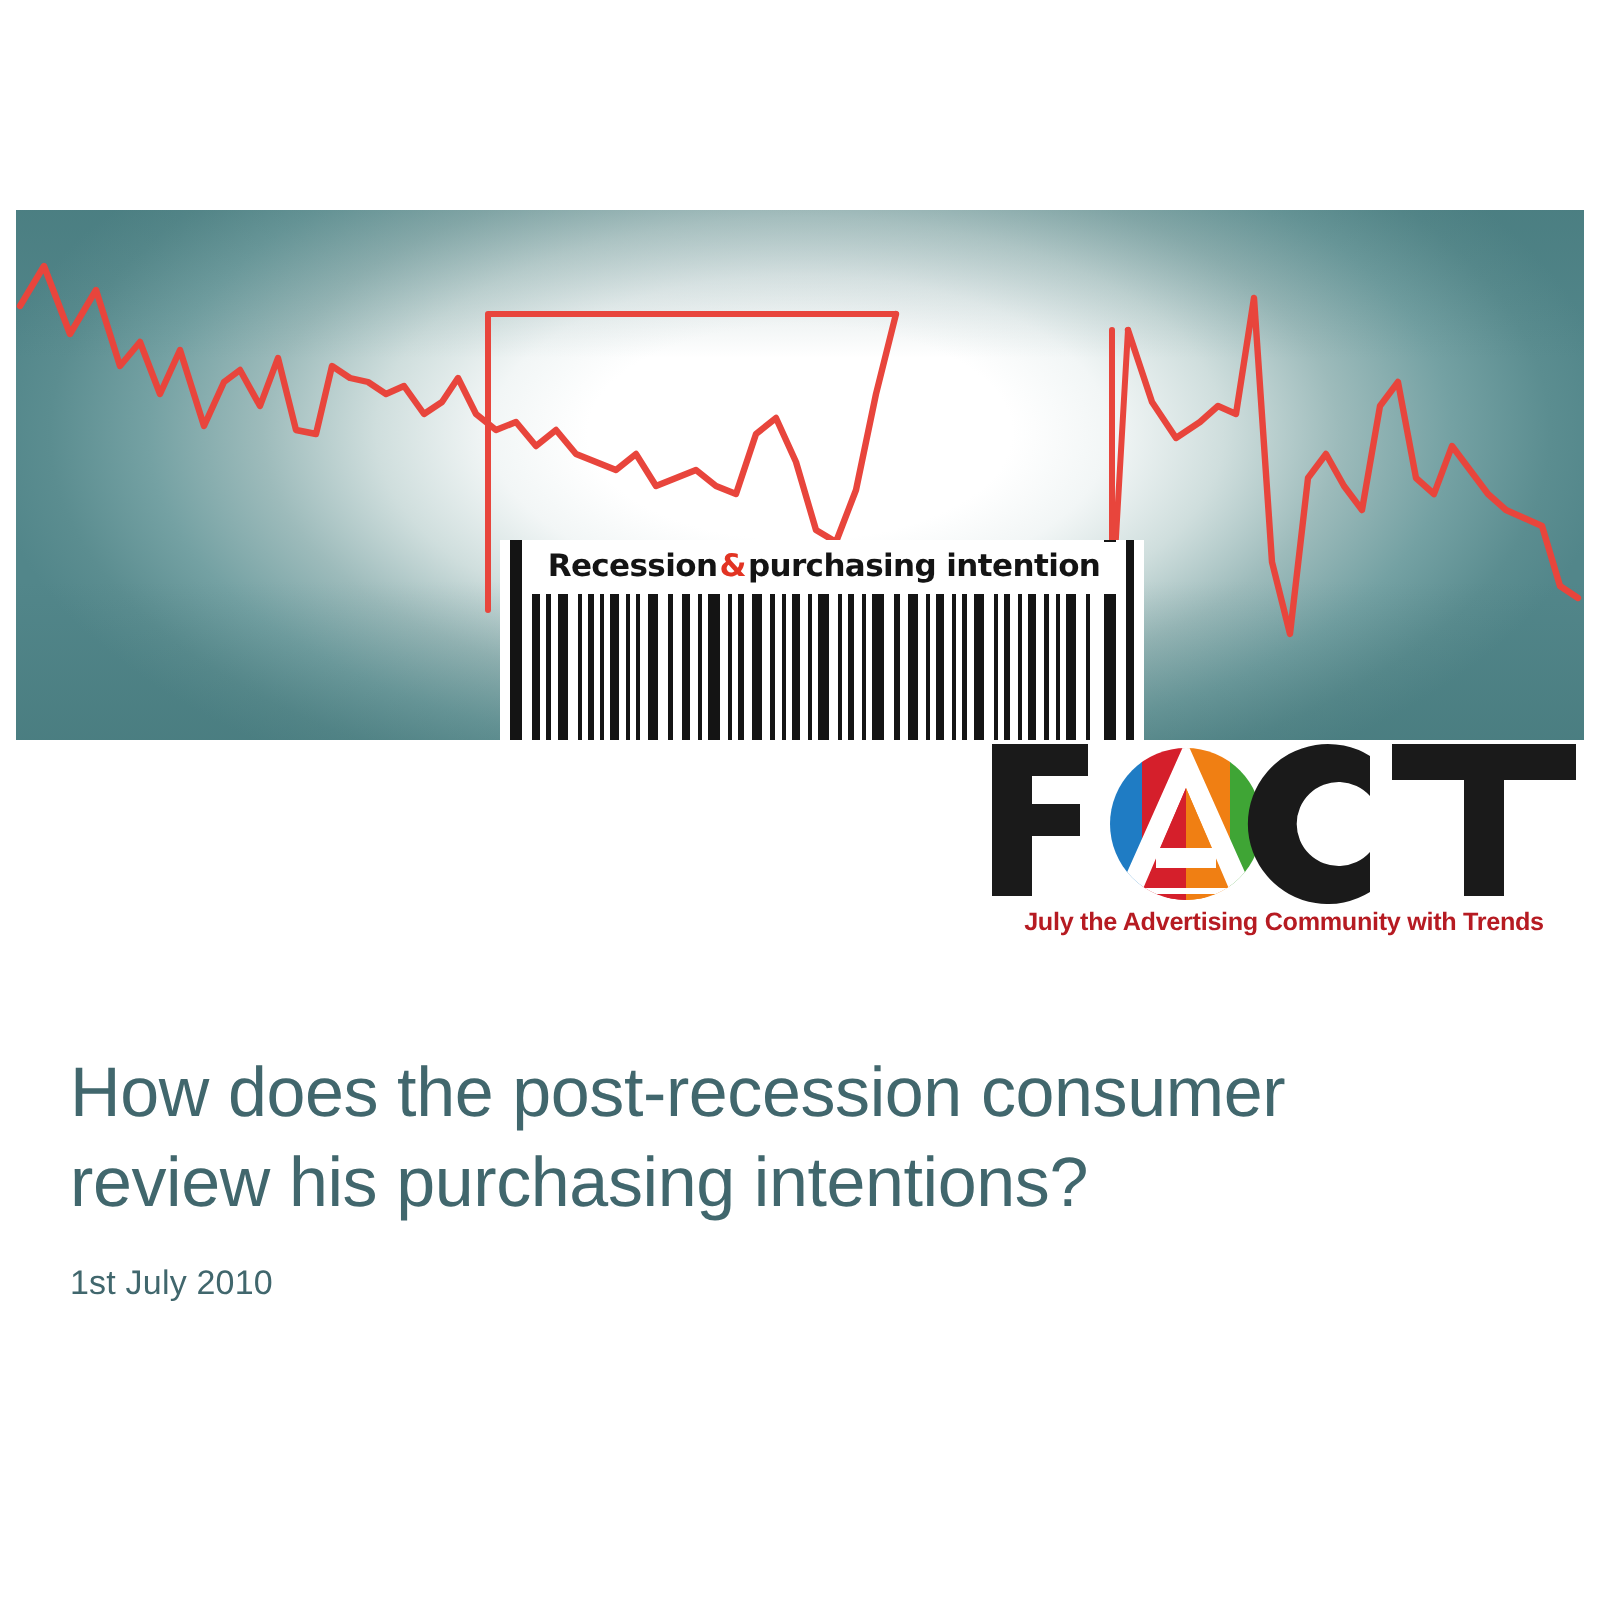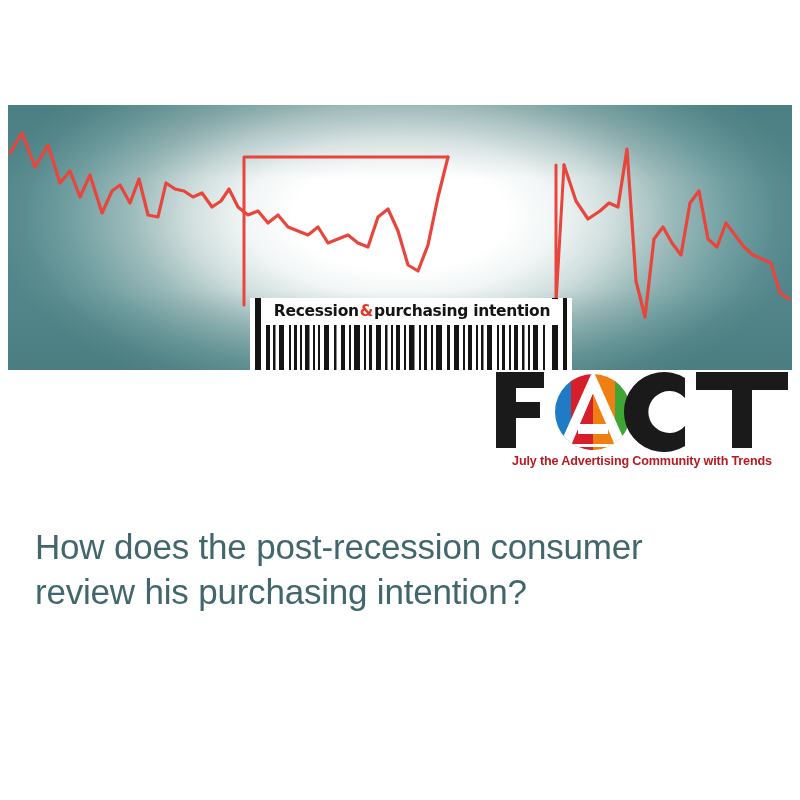--- a/index.html
+++ b/index.html
@@ -66,21 +66,20 @@
   .barcode {
     position: absolute;
     left: 242px;
     top: 165px;
     width: 322px;
     height: 135px;
   }
   .barcode-inner {
     position: absolute;
     inset: 0;
-    margin-top: 28px;
   }
   .bc-label {
     position: absolute;
     left: 16px;
     top: 1px;
     width: 292px;
     height: 26px;
     display: flex;
     align-items: center;
     justify-content: center;
@@ -298,16 +297,17 @@
 
       <g>
         <path fill="#1a1a1a" d="M204,4 H296 V22 H260 V80 H240 V22 H204 Z"></path>
       </g>
     </svg>
     <div class="logo-tagline">July the Advertising Community with Trends</div>
   </div>
 
   <div class="title-block">
     <h1 class="slide-title">How does the post-recession consumer
-review his purchasing intention?</h1>
+review his purchasing intentions?</h1>
+    <div class="slide-date">1st July 2010</div>
   </div>
 
 </div>
 
 </body></html>

